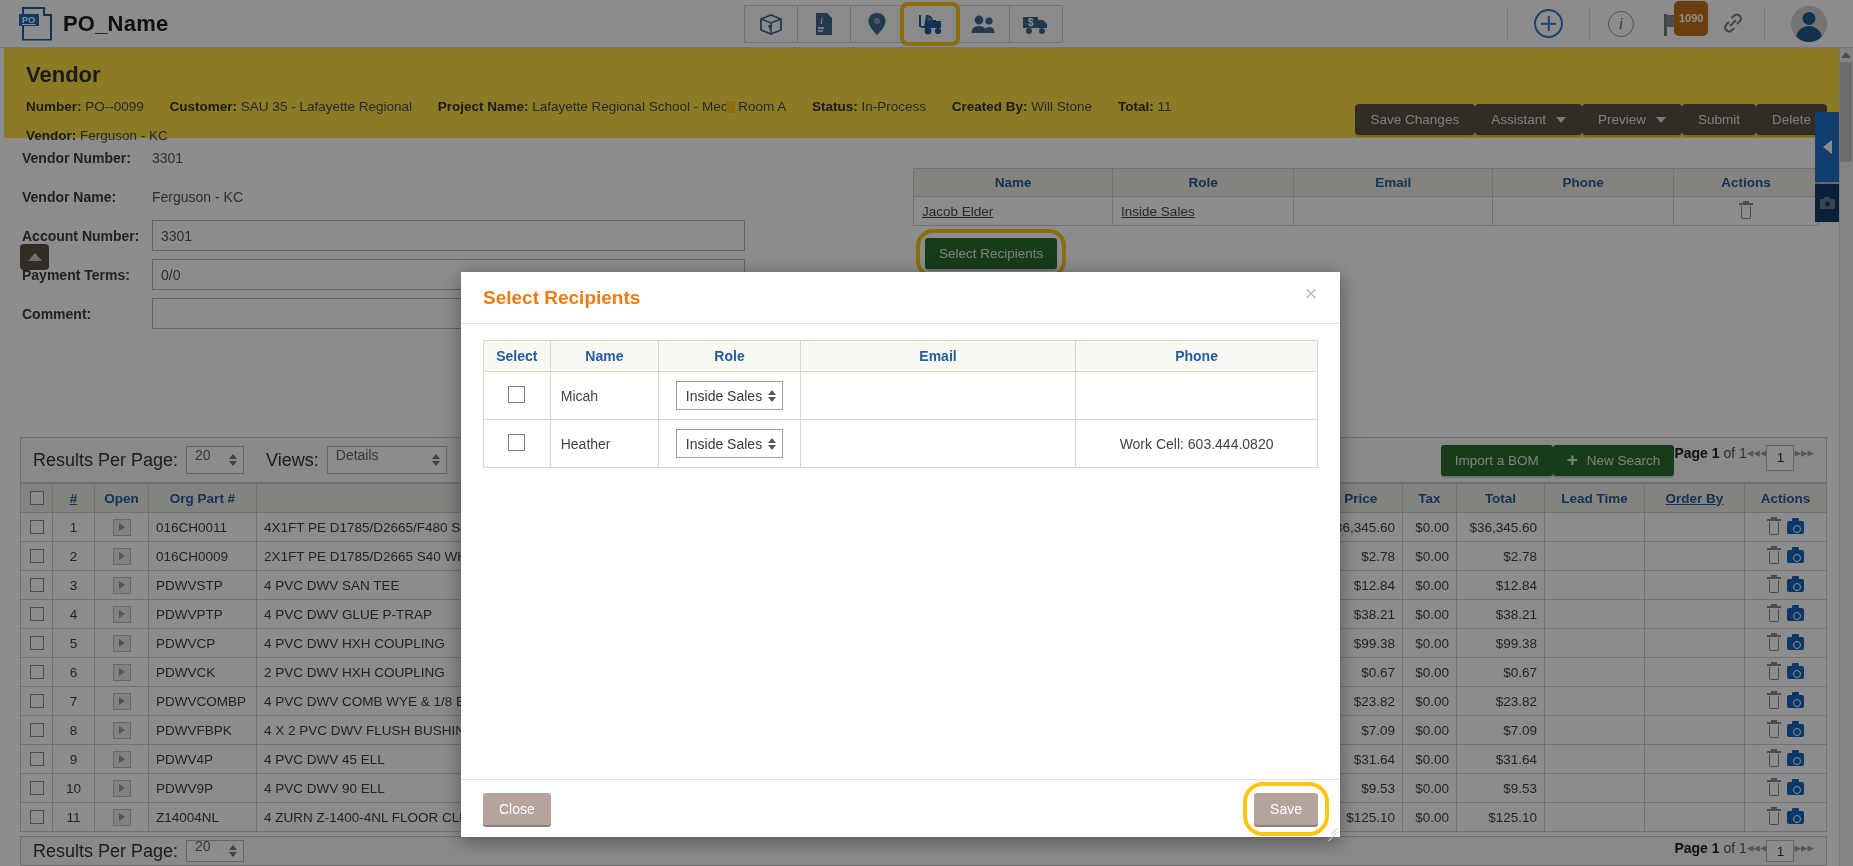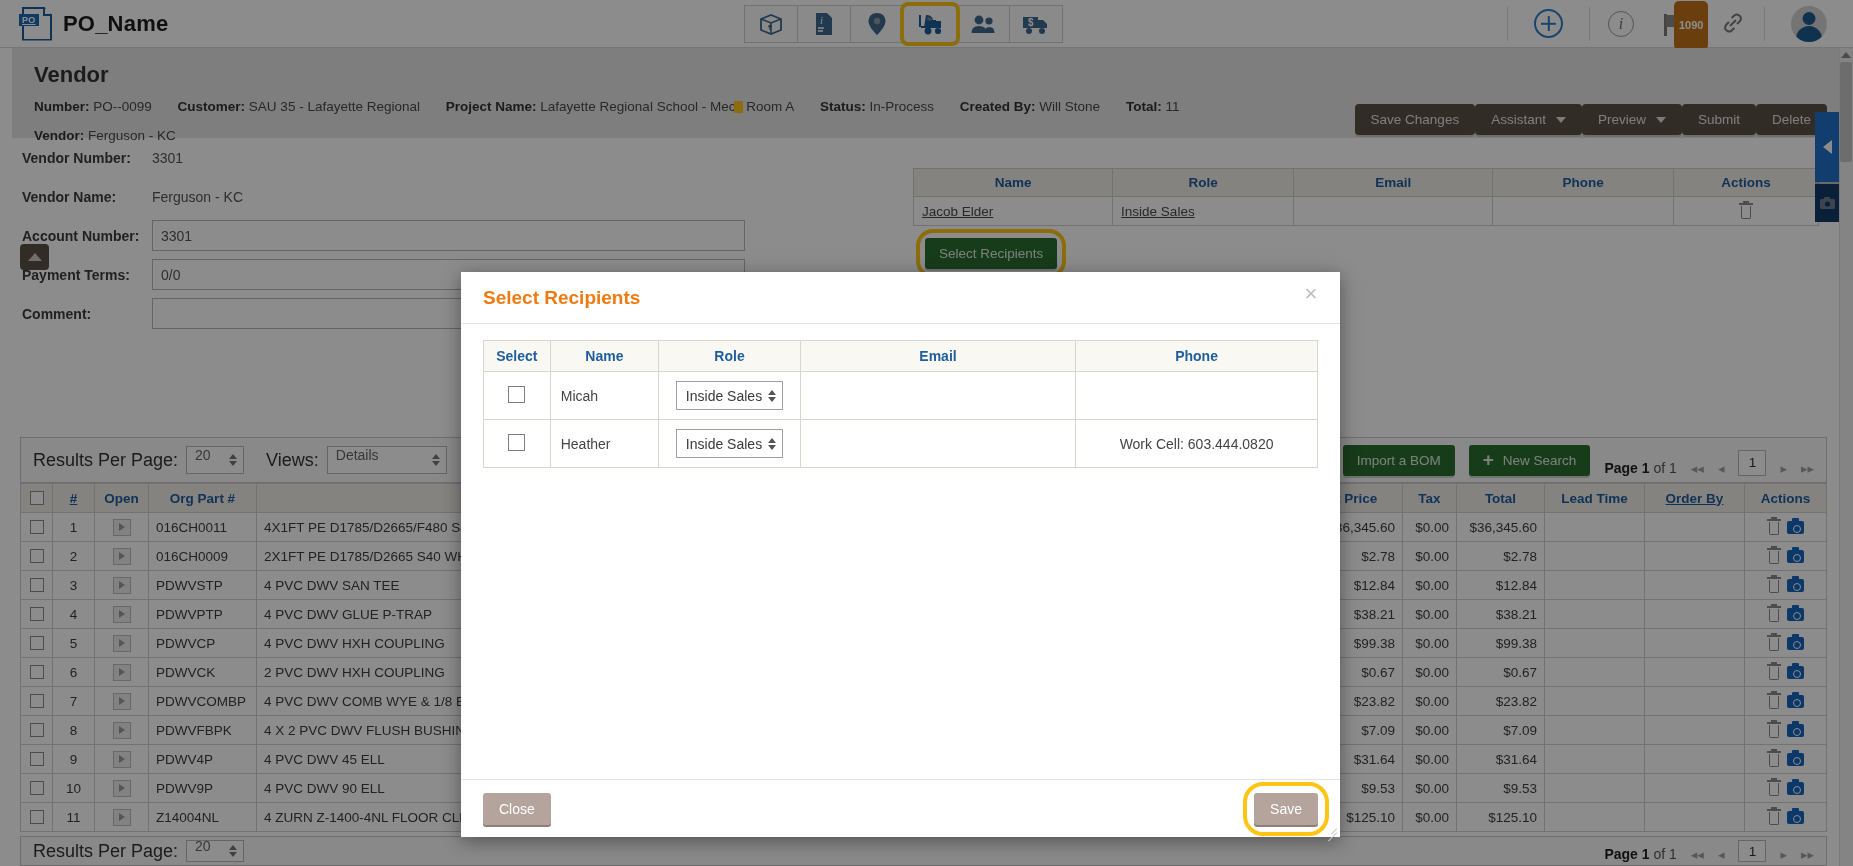--- a/index.html
+++ b/index.html
@@ -56,28 +56,28 @@
   .circle-plus::before, .circle-plus::after { content:""; position:absolute; background:#2f7dc4; }
   .circle-plus::before { left:50%; top:5px; width:2.4px; height:15px; transform:translateX(-50%); }
   .circle-plus::after  { top:50%; left:5px; height:2.4px; width:15px; transform:translateY(-50%); }
   .circle-i { width:26px; height:26px; border:1.6px solid #9a9a9a; border-radius:50%; color:#6f6f6f;
               font-family:"Liberation Serif", serif; font-style:italic; font-size:16px; display:flex; align-items:center; justify-content:center; }
   .flag-wrap { position:relative; width:30px; height:28px; }
   .flag-pole { position:absolute; left:2px; top:4px; width:2.5px; height:22px; background:#7b7b7b; }
   .flag-cloth { position:absolute; left:4px; top:5px; width:20px; height:12px; background:#8a8a8a; }
   .badge-1090 {
     position:absolute; left:12px; top:-9px; background:#c4711a; color:#fff;
-    font-size:11px; font-weight:bold; border-radius:5px; padding:18px 5px; line-height:13px;
+    font-size:11px; font-weight:bold; border-radius:5px; padding:11px 5px; line-height:13px;
   }
   .avatar-wrap { width:36px; height:36px; border-radius:50%; background:#d4d4d4; position:relative; overflow:hidden; }
   .avatar-head { position:absolute; left:50%; top:6px; width:13px; height:13px; border-radius:50%; background:#1f5b91; transform:translateX(-50%); }
   .avatar-body { position:absolute; left:50%; top:20px; width:26px; height:18px; border-radius:13px 13px 0 0; background:#1f5b91; transform:translateX(-50%); }
 
   
-  .page-head { position:absolute; top:48px; left:12px; right:0; height:90px; background:#e5e5e5; }
+  .page-head { position:absolute; top:48px; left:4px; right:0; height:90px; background:#fde047; }
   .ph-title { position:absolute; left:22px; top:14px; font-size:22px; font-weight:bold; color:#333; }
   .meta-line { position:absolute; left:22px; font-size:13.5px; color:#4a4a4a; white-space:nowrap; }
   .meta-line.l1 { top:51px; }
   .meta-line.l2 { top:80px; }
   .meta-line b { color:#333; font-weight:bold; }
   .meta-item { margin-right:22px; }
   .cursor-mark { display:inline-block; width:9px; height:12px; background:#ffc514; vertical-align:-2px; margin:0 -1px; }
 
   .hdr-actions { position:absolute; right:26px; top:56px; display:flex; align-items:center; }
   .btn-grey {
@@ -140,21 +140,21 @@
   .tb-label { font-size:18px; font-weight:normal; color:#333; margin-right:8px; }
   .spin-select {
     border:1px solid #b9b9b9; background:#fff; height:28px; padding:0 22px 11px 8px;
     font-size:14px; color:#666; font-family:inherit; position:relative; display:inline-flex; align-items:center;
     min-width:58px; cursor:pointer;
   }
   .spin-arrows { position:absolute; right:6px; top:50%; transform:translateY(-50%); display:flex; flex-direction:column; gap:2px; }
   .spin-arrows i { display:block; width:0;height:0;border-left:4px solid transparent;border-right:4px solid transparent; }
   .spin-arrows i.u { border-bottom:5px solid #777; }
   .spin-arrows i.d { border-top:5px solid #777; }
-  .tb-right { margin-left:auto; display:flex; align-items:flex-end; gap:14px; }
+  .tb-right { margin-left:auto; display:flex; align-items:flex-start; }
   .pg-text { font-size:14px; color:#555; }
   .pg-text b { color:#222; }
   .pg-btn { color:#9aa0a6; font-size:13px; cursor:pointer; user-select:none; }
   .pg-box { border:1px solid #b9b9b9; background:#fff; width:28px; height:26px; display:inline-flex; align-items:center; justify-content:center; font-size:13.5px; color:#333; }
 
   
   .items-wrap { position:absolute; top:483px; left:20px; right:26px; }
   table.items { border-collapse:collapse; width:100%; table-layout:fixed; }
   table.items th {
     background:#f2efe9; border:1px solid #cfcfcf; color:#1e5d9e; font-size:13.5px;

